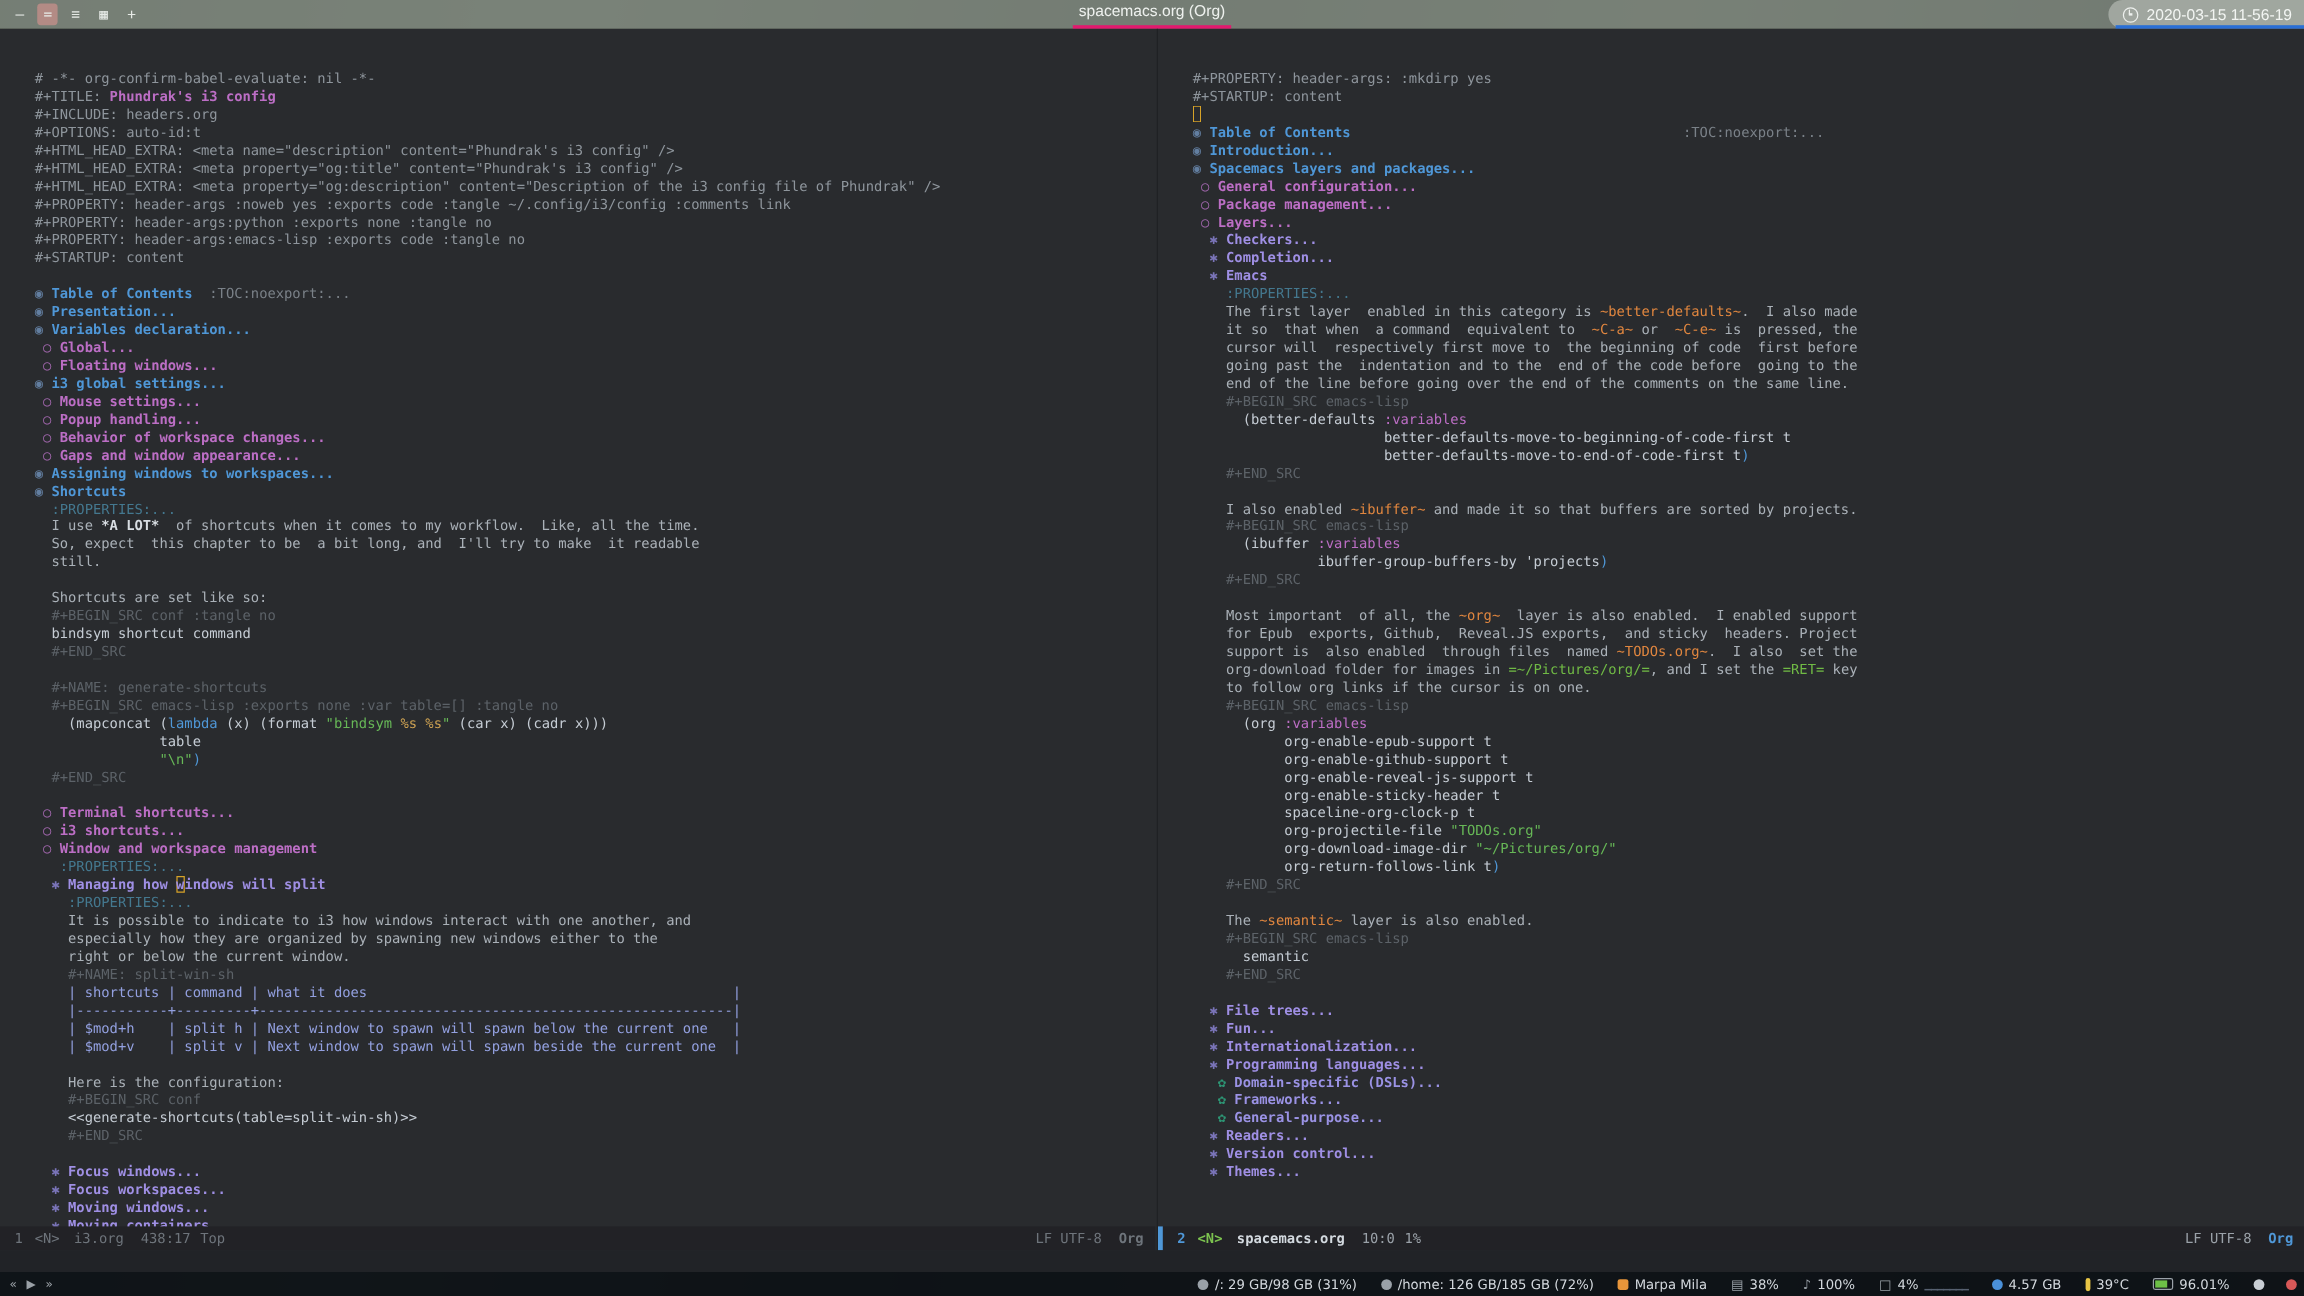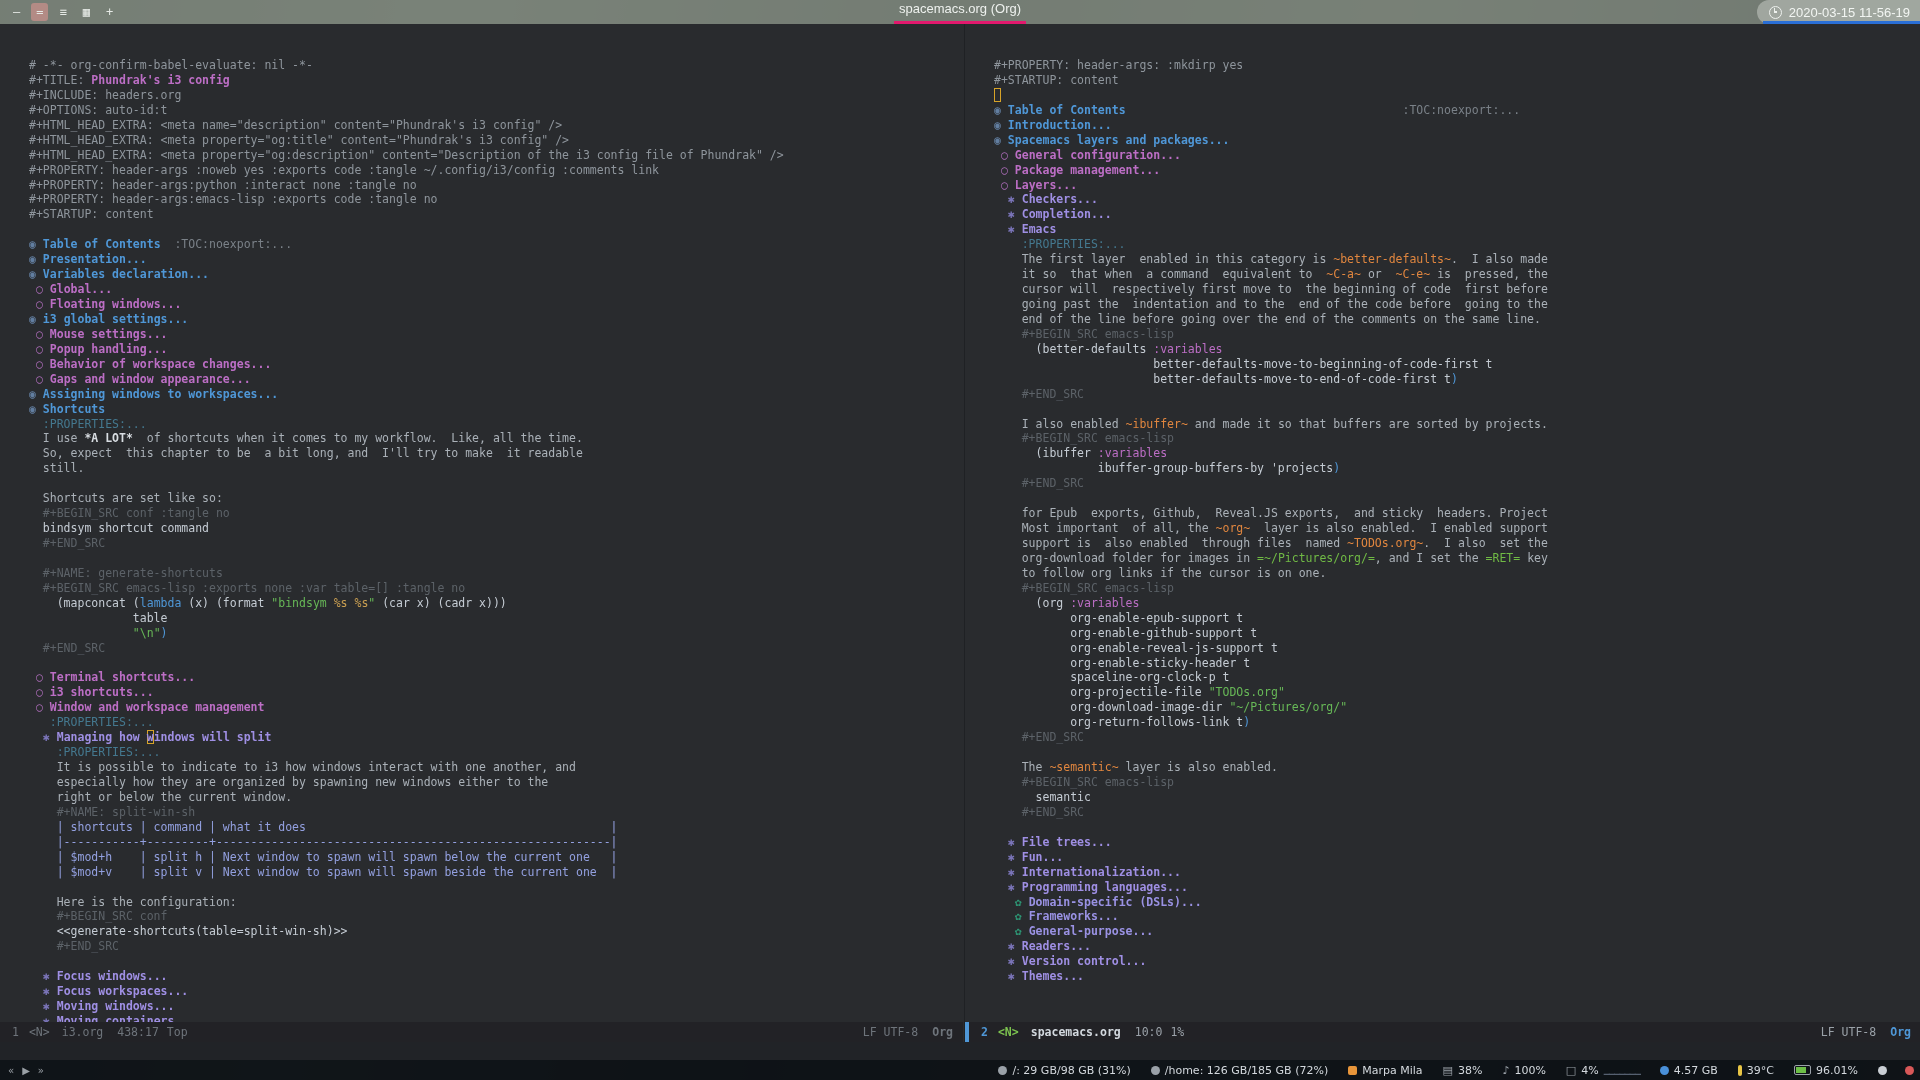--- a/index.html
+++ b/index.html
@@ -120,21 +120,21 @@
     <div class="pane left">
       <div class="text" id="left-text">
           <div class="ln"><span class="cm"># -*- org-confirm-babel-evaluate: nil -*-</span></div>
           <div class="ln"><span class="cm">#+TITLE: </span><span class="title">Phundrak's i3 config</span></div>
           <div class="ln"><span class="cm">#+INCLUDE: headers.org</span></div>
           <div class="ln"><span class="cm">#+OPTIONS: auto-id:t</span></div>
           <div class="ln"><span class="cm">#+HTML_HEAD_EXTRA: &lt;meta name="description" content="Phundrak's i3 config" /&gt;</span></div>
           <div class="ln"><span class="cm">#+HTML_HEAD_EXTRA: &lt;meta property="og:title" content="Phundrak's i3 config" /&gt;</span></div>
           <div class="ln"><span class="cm">#+HTML_HEAD_EXTRA: &lt;meta property="og:description" content="Description of the i3 config file of Phundrak" /&gt;</span></div>
           <div class="ln"><span class="cm">#+PROPERTY: header-args :noweb yes :exports code :tangle ~/.config/i3/config :comments link</span></div>
-          <div class="ln"><span class="cm">#+PROPERTY: header-args:python :interact none :tangle no</span></div>
+          <div class="ln"><span class="cm">#+PROPERTY: header-args:python :exports none :tangle no</span></div>
           <div class="ln"><span class="cm">#+PROPERTY: header-args:emacs-lisp :exports code :tangle no</span></div>
           <div class="ln"><span class="cm">#+STARTUP: content</span></div>
           <div class="ln"></div>
           <div class="ln"><span class="b1">◉ </span><span class="h1">Table of Contents</span><span class="tag">  :TOC:noexport:...</span></div>
           <div class="ln"><span class="b1">◉ </span><span class="h1">Presentation...</span></div>
           <div class="ln"><span class="b1">◉ </span><span class="h1">Variables declaration...</span></div>
           <div class="ln"><span class="b2"> ○ </span><span class="h2">Global...</span></div>
           <div class="ln"><span class="b2"> ○ </span><span class="h2">Floating windows...</span></div>
           <div class="ln"><span class="b1">◉ </span><span class="h1">i3 global settings...</span></div>
           <div class="ln"><span class="b2"> ○ </span><span class="h2">Mouse settings...</span></div>
@@ -215,22 +215,22 @@
           <div class="ln"><span class="code">                       better-defaults-move-to-beginning-of-code-first t</span></div>
           <div class="ln"><span class="code">                       better-defaults-move-to-end-of-code-first t</span><span class="pb">)</span></div>
           <div class="ln"><span class="src">    #+END_SRC</span></div>
           <div class="ln"></div>
           <div class="ln"><span class="body">    I also enabled </span><span class="ic">~ibuffer~</span><span class="body"> and made it so that buffers are sorted by projects.</span></div>
           <div class="ln"><span class="src">    #+BEGIN_SRC emacs-lisp</span></div>
           <div class="ln"><span class="code">      (ibuffer </span><span class="kwv">:variables</span></div>
           <div class="ln"><span class="code">               ibuffer-group-buffers-by 'projects</span><span class="pb">)</span></div>
           <div class="ln"><span class="src">    #+END_SRC</span></div>
           <div class="ln"></div>
+          <div class="ln"><span class="body">    Most important  of all, the </span><span class="ic">~org~</span><span class="body">  layer is also enabled.  I enabled support</span></div>
           <div class="ln"><span class="body">    for Epub  exports, Github,  Reveal.JS exports,  and sticky  headers. Project</span></div>
-          <div class="ln"><span class="body">    Most important  of all, the </span><span class="ic">~org~</span><span class="body">  layer is also enabled.  I enabled support</span></div>
           <div class="ln"><span class="body">    support is  also enabled  through files  named </span><span class="ic">~TODOs.org~</span><span class="body">.  I also  set the</span></div>
           <div class="ln"><span class="body">    org-download folder for images in </span><span class="verb">=~/Pictures/org/=</span><span class="body">, and I set the </span><span class="verb">=RET=</span><span class="body"> key</span></div>
           <div class="ln"><span class="body">    to follow org links if the cursor is on one.</span></div>
           <div class="ln"><span class="src">    #+BEGIN_SRC emacs-lisp</span></div>
           <div class="ln"><span class="code">      (org </span><span class="kwv">:variables</span></div>
           <div class="ln"><span class="code">           org-enable-epub-support t</span></div>
           <div class="ln"><span class="code">           org-enable-github-support t</span></div>
           <div class="ln"><span class="code">           org-enable-reveal-js-support t</span></div>
           <div class="ln"><span class="code">           org-enable-sticky-header t</span></div>
           <div class="ln"><span class="code">           spaceline-org-clock-p t</span></div>

